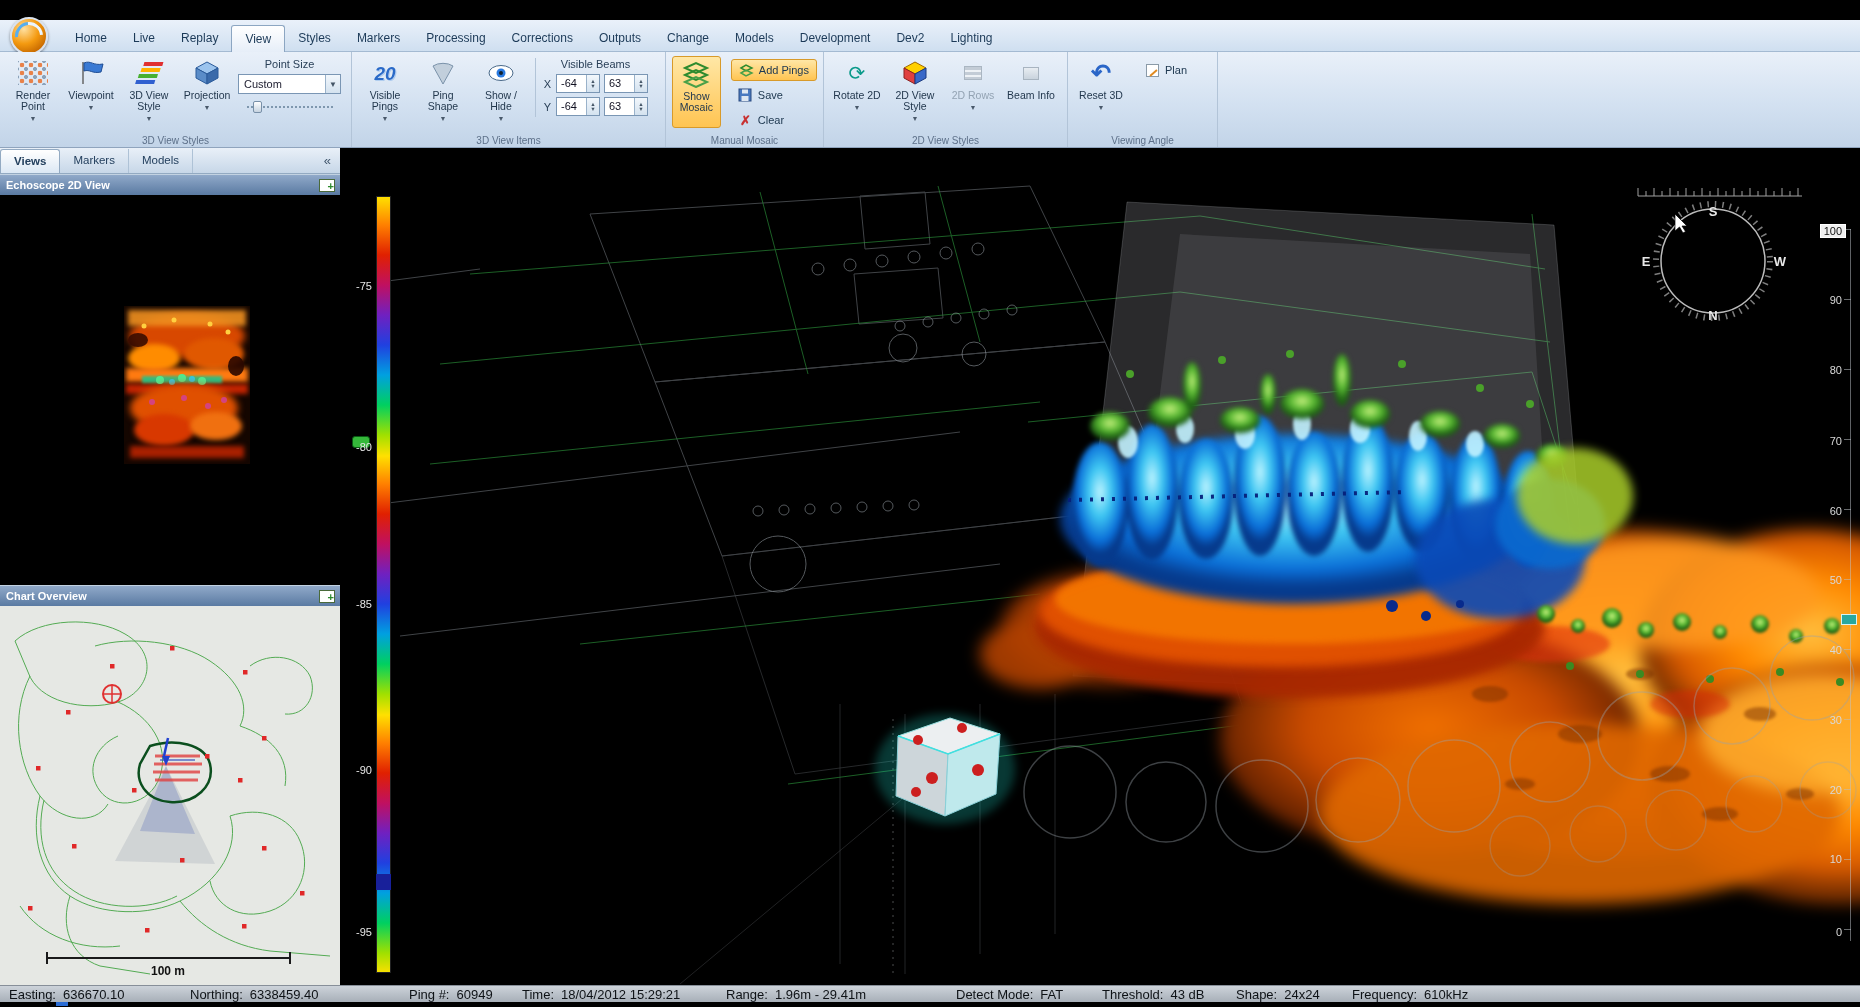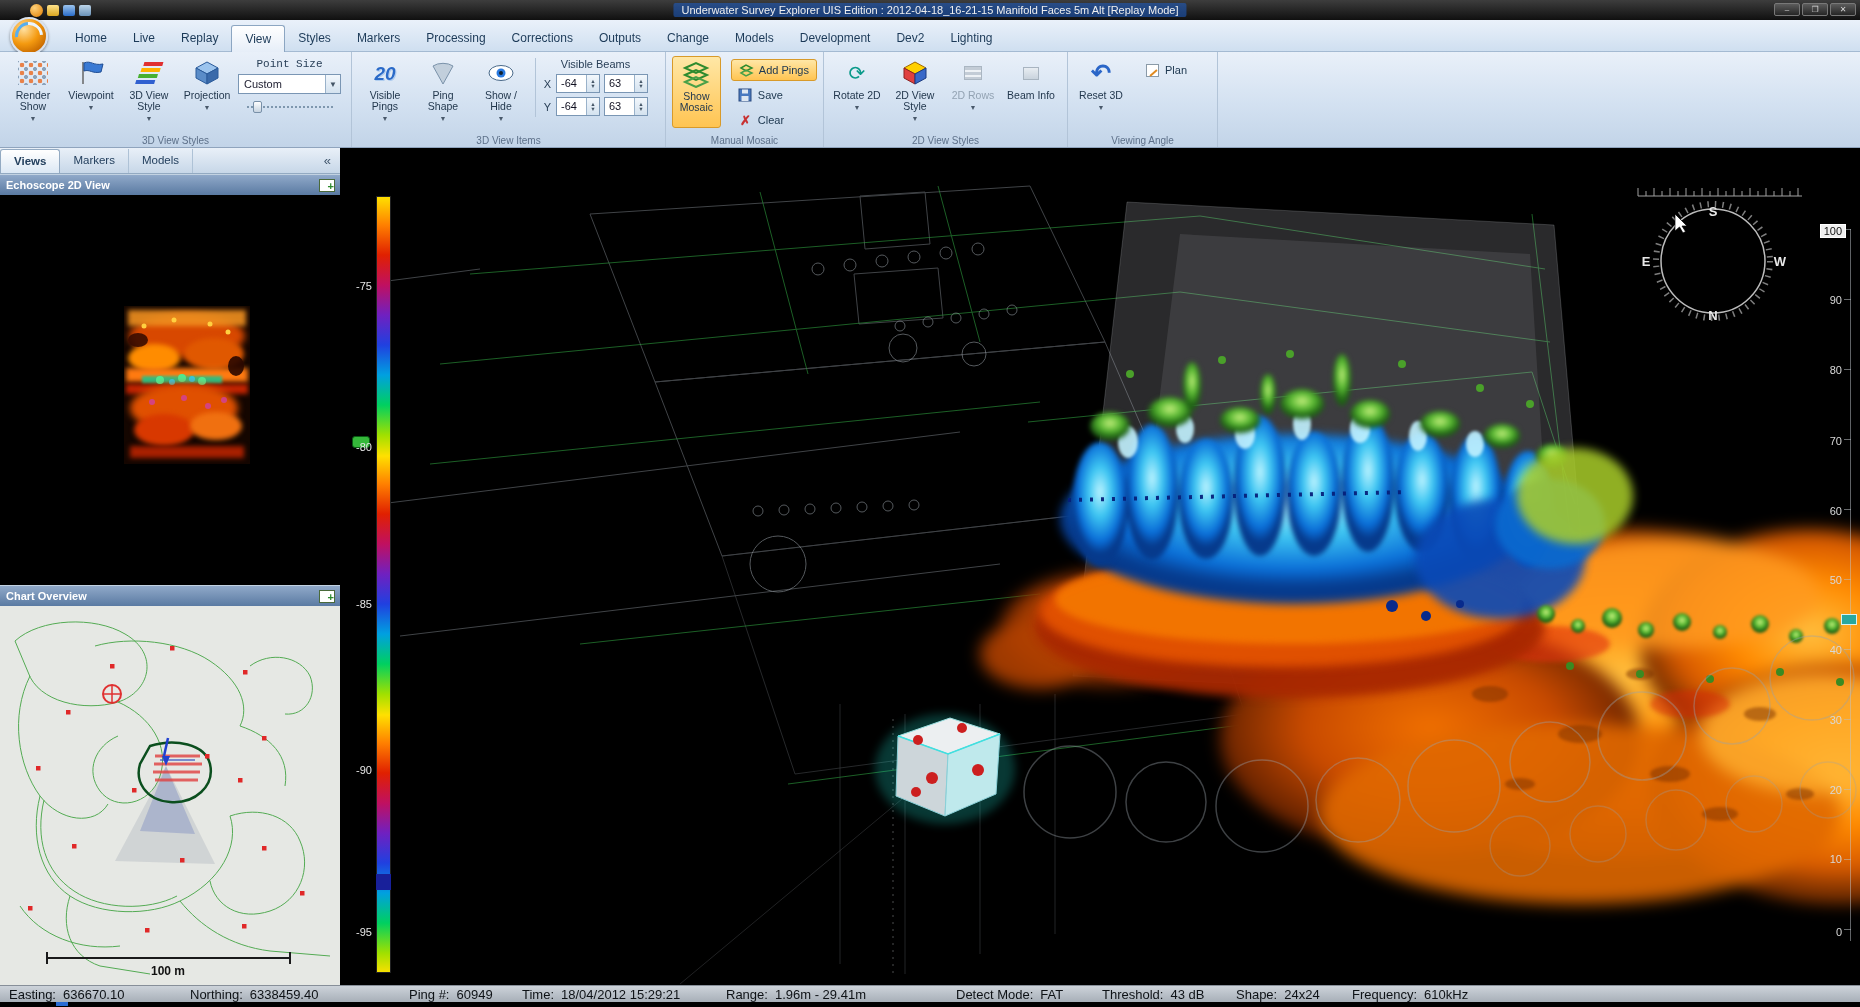--- a/index.html
+++ b/index.html
@@ -57,21 +57,21 @@
     text-shadow:0 0 1px #fff, 1px 1px 0 #a8c8ee; }
   .render-style-icon { width:30px; height:24px;
     background-image:radial-gradient(circle at 4px 4px, #e8824a 2px, transparent 2.6px),
       radial-gradient(circle at 4px 4px, #8ba2ba 1.7px, transparent 2.3px);
     background-size:9px 8px, 9px 8px; background-position:0 0, 4px 4px; }
   .dotted-slider { width:86px; height:14px; position:relative; margin-top:6px; }
   .ps-track { position:absolute; left:0; right:0; top:6px; border-top:2px dotted #7e97ae; }
   .ps-handle { position:absolute; left:6px; top:1px; width:9px; height:12px;
     background:linear-gradient(#fefefe,#c6d3e0); border:1px solid #7890a8; border-radius:2px; }
   .ps-panel { display:flex; flex-direction:column; align-items:center; padding-top:2px; }
-  .ps-label { font-size:11px; color:#2a4058; margin-bottom:4px;font-family:Liberation Mono, monospace; }
+  .ps-label { font-size:11px; color:#2a4058; margin-bottom:4px; }
   .combo { width:103px; height:20px; background:#fff; border:1px solid #7a96b4; display:flex;
     align-items:center; font-size:11px; color:#223; }
   .combo .combo-text { flex:1; padding-left:5px; }
   .combo .combo-arrow { width:15px; height:100%; background:linear-gradient(#f2f7fc,#d4e2ef);
     border-left:1px solid #9ab2ca; font-size:8px; color:#456; display:flex; align-items:center;
     justify-content:center; }
   .vsep { width:1px; align-self:stretch; background:#b2c4d8; margin:2px 3px 14px 3px; }
   .beams { display:flex; flex-direction:column; align-items:center; padding-top:2px; }
   .beams-title { font-size:11px; color:#2a4058; margin-bottom:4px; }
   .spin-row { display:flex; align-items:center; gap:4px; margin-bottom:4px; }
@@ -151,34 +151,20 @@
   .taskbar-chip { position:absolute; left:56px; top:0; width:12px; height:4px; background:#2a6cd4; }
 
   .b1 { filter:blur(1.5px); } .b2 { filter:blur(2.5px); } .b3 { filter:blur(3.5px); }
   .b4 { filter:blur(5px); }  .b5 { filter:blur(8px); }
 </style>
 </head>
 <body>
 
 <div class="app">
 
-  <div class="titlebar">
-    <div class="qa-icons">
-      <span class="qa qa1"></span>
-      <span class="qa qa2"></span>
-      <span class="qa qa3"></span>
-      <span class="qa qa4"></span>
-    </div>
-    <div class="title-text">Underwater Survey Explorer UIS Edition : 2012-04-18_16-21-15 Manifold Faces 5m Alt [Replay Mode]</div>
-    <div class="win-controls">
-      <span class="win-btn">–</span>
-      <span class="win-btn">❐</span>
-      <span class="win-btn">✕</span>
-    </div>
-  </div>
 
   <div class="tabrow">
     <div class="logo"></div>
     <div class="tabs">
       <div class="tab">Home</div>
       <div class="tab">Live</div>
       <div class="tab">Replay</div>
       <div class="tab selected">View</div>
       <div class="tab">Styles</div>
       <div class="tab">Markers</div>
@@ -193,21 +179,21 @@
     </div>
   </div>
 
   <div class="ribbon">
 
     <div class="group" style="width:352px">
       <div class="bigbtn">
         <span class="icon">
             <span class="render-style-icon"></span>
           </span>
-        <span>Render Show</span>
+        <span>Render Point</span>
         <span class="caret">▼</span>
       </div>
       <div class="bigbtn">
         <span class="icon">
           <svg width="28" height="26">
               <path d="M6 2 v22" stroke="#666" stroke-width="1.5"></path>
           <path d="M7 3 C14 0 16 6 26 4 L24 12 C15 14 13 9 7 11 Z" fill="#3a7ad4" stroke="#1d4c94"></path>
             </svg>
         </span>
         <span>Viewpoint</span>

